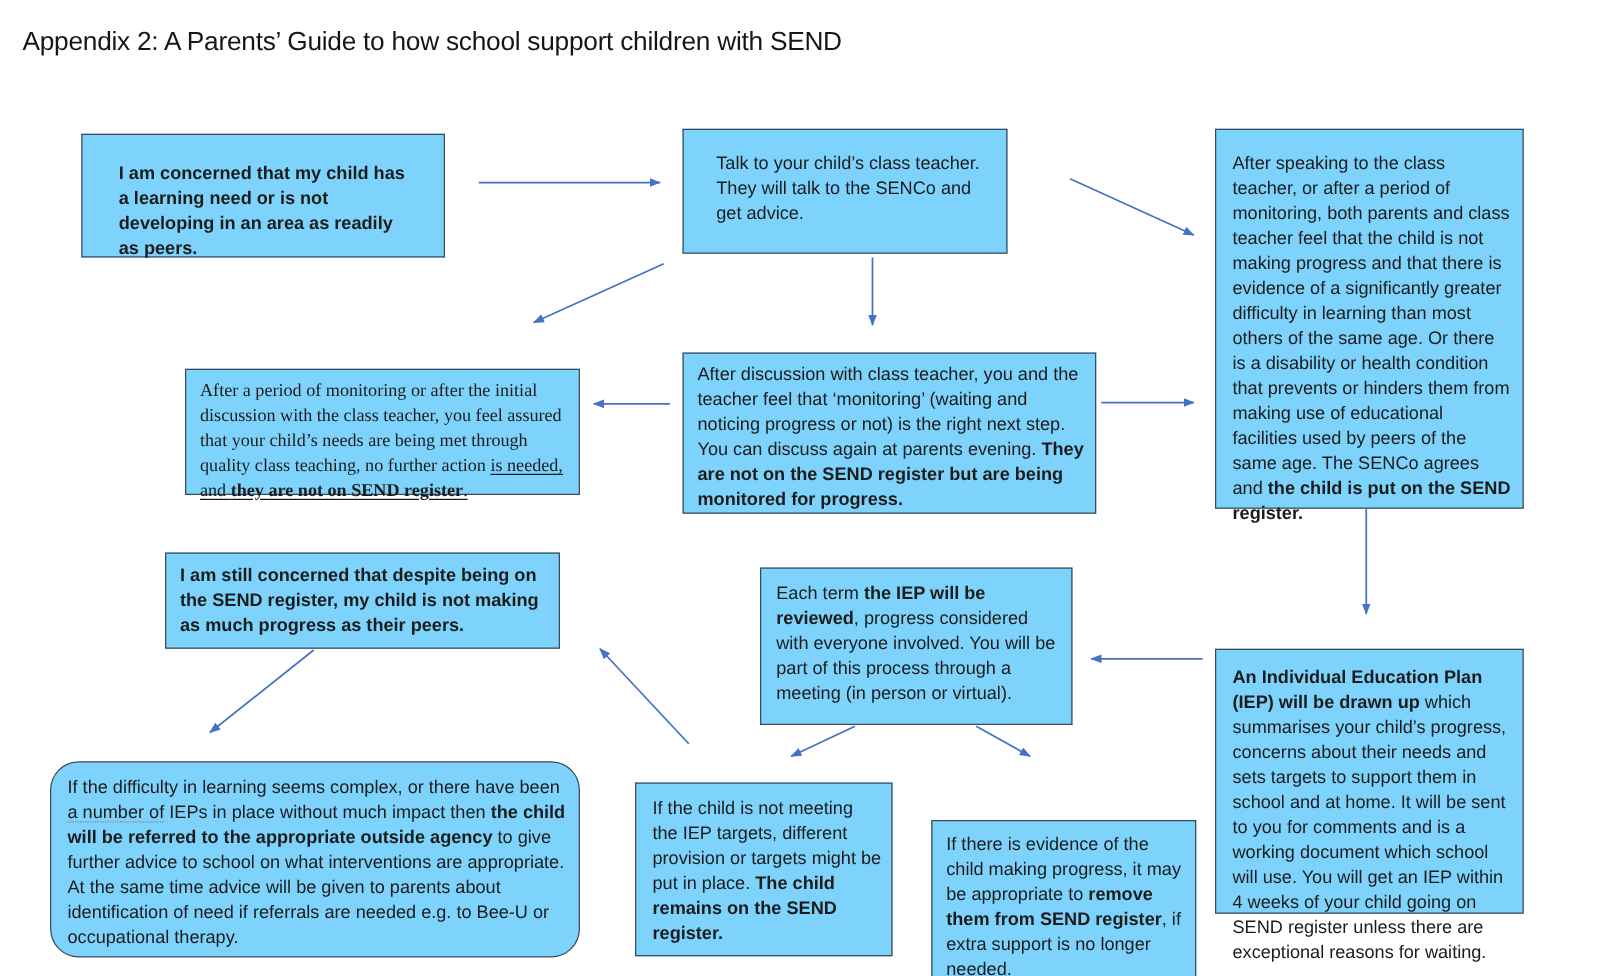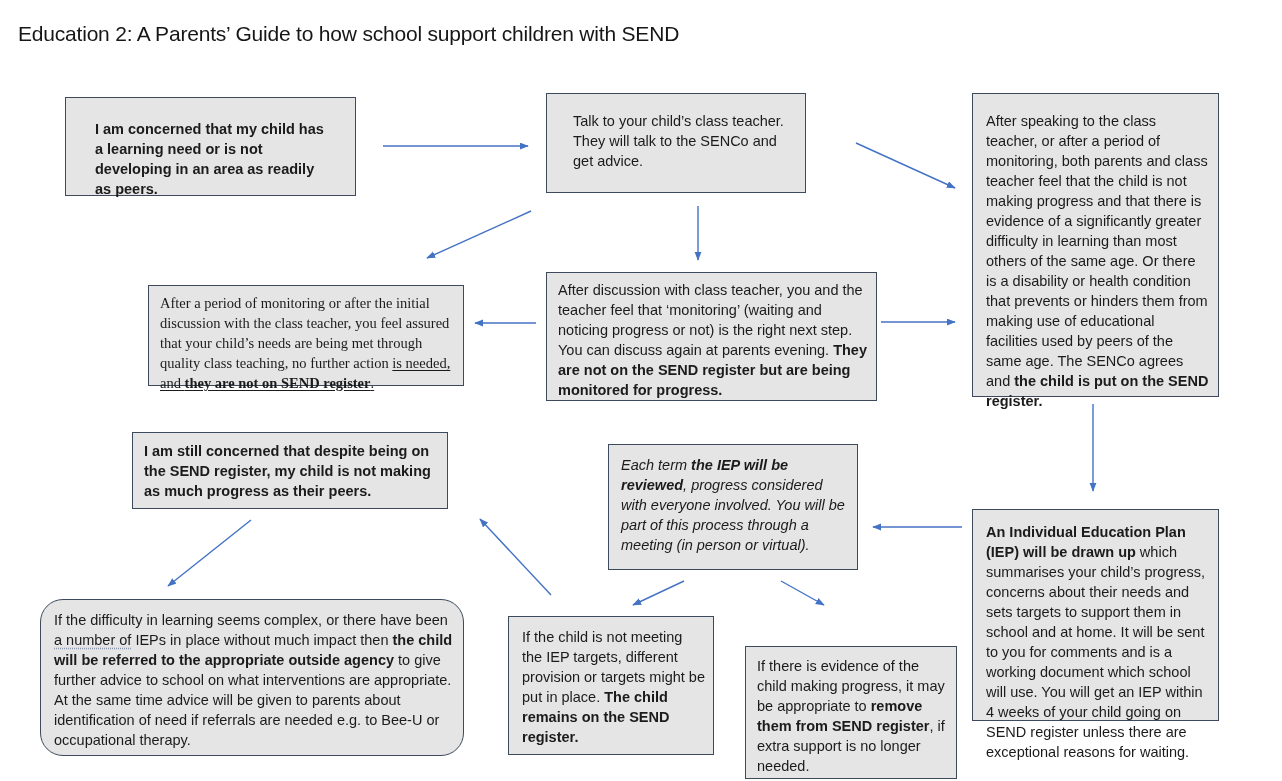--- a/index.html
+++ b/index.html
@@ -11,46 +11,46 @@
   body{
     width:1282px;height:781px;position:relative;background:#ffffff;
     font-family:"Liberation Sans","DejaVu Sans",sans-serif;color:var(--text);
     overflow:hidden;
   }
   .page-title{
     position:absolute;left:18px;top:22px;font-size:21px;color:#161616;
     letter-spacing:-0.2px;white-space:nowrap;
   }
   .box{
-    position:absolute;border:1.5px solid var(--border);background:#e5e5e5;
-    font-size:14.5px;line-height:1.38;box-sizing:border-box;
+    position:absolute;border:1.5px solid var(--border);background:#7dd3fc;
+    font-size:14.5px;line-height:1.38;box-sizing:border-box;margin-top:10px;
   }
   .seg-bold{font-weight:bold;}
   .seg-underline{text-decoration:underline;text-underline-offset:2px;}
   .seg-bold-underline{font-weight:bold;text-decoration:underline;text-underline-offset:2px;}
   .seg-dotted{text-decoration:underline dotted #8a97ad;text-underline-offset:3px;}
   
   #box-concern            {left:65px;  top:97px;  width:291px; height:99px;  padding:21px 24px 0 29px;}
   #box-talk-teacher       {left:546px; top:93px;  width:260px; height:100px; padding:17px 18px 0 26px;}
   #box-put-on-register    {left:972px; top:93px;  width:247px; height:304px; padding:17px 8px 0 13px;}
   #box-no-further-action  {left:148px; top:285px; width:316px; height:101px; padding:7px 8px 0 11px;font-family:Liberation Serif, serif;}
   #box-monitoring         {left:546px; top:272px; width:331px; height:129px; padding:7px 8px 0 11px;}
   #box-still-concerned    {left:132px; top:432px; width:316px; height:77px;  padding:8px 8px 0 11px;}
-  #box-iep-review         {left:608px; top:444px; width:250px; height:126px; padding:10px 8px 0 12px;font-style:italic;}
+  #box-iep-review         {left:608px; top:444px; width:250px; height:126px; padding:10px 8px 0 12px;}
   #box-iep-drawn-up       {left:972px; top:509px; width:247px; height:212px; padding:12px 8px 0 13px;}
   #box-outside-agency     {left:40px;  top:599px; width:424px; height:157px; padding:10px 10px 0 13px;border-radius:23px;}
   #box-remains-on-register{left:508px; top:616px; width:206px; height:139px; padding:10px 8px 0 13px;}
   #box-remove-register    {left:745px; top:646px; width:212px; height:133px; padding:9px 6px 0 11px;}
   .arrow-layer{position:absolute;left:0;top:0;width:1282px;height:781px;pointer-events:none;}
   .flow-line{stroke:var(--arrow);stroke-width:1.4;}
 </style>
 </head>
 <body>
 
-<div class="page-title">Education 2: A Parents’ Guide to how school support children with SEND</div>
+<div class="page-title">Appendix 2: A Parents’ Guide to how school support children with SEND</div>
 
 <svg class="arrow-layer" width="1282" height="781" viewBox="0 0 1282 781" xmlns="http://www.w3.org/2000/svg">
   <defs>
     <marker id="ah" markerWidth="10" markerHeight="8" refX="8.2" refY="3.5" orient="auto" markerUnits="userSpaceOnUse">
       <path d="M0,0 L9,3.5 L0,7 Z" fill="#4472c4"></path>
     </marker>
   </defs>
 <line x1="383" y1="146" x2="528" y2="146" class="flow-line" marker-end="url(#ah)"></line>
     <line x1="856" y1="143" x2="955" y2="188" class="flow-line" marker-end="url(#ah)"></line>
     <line x1="698" y1="206" x2="698" y2="260" class="flow-line" marker-end="url(#ah)"></line>

